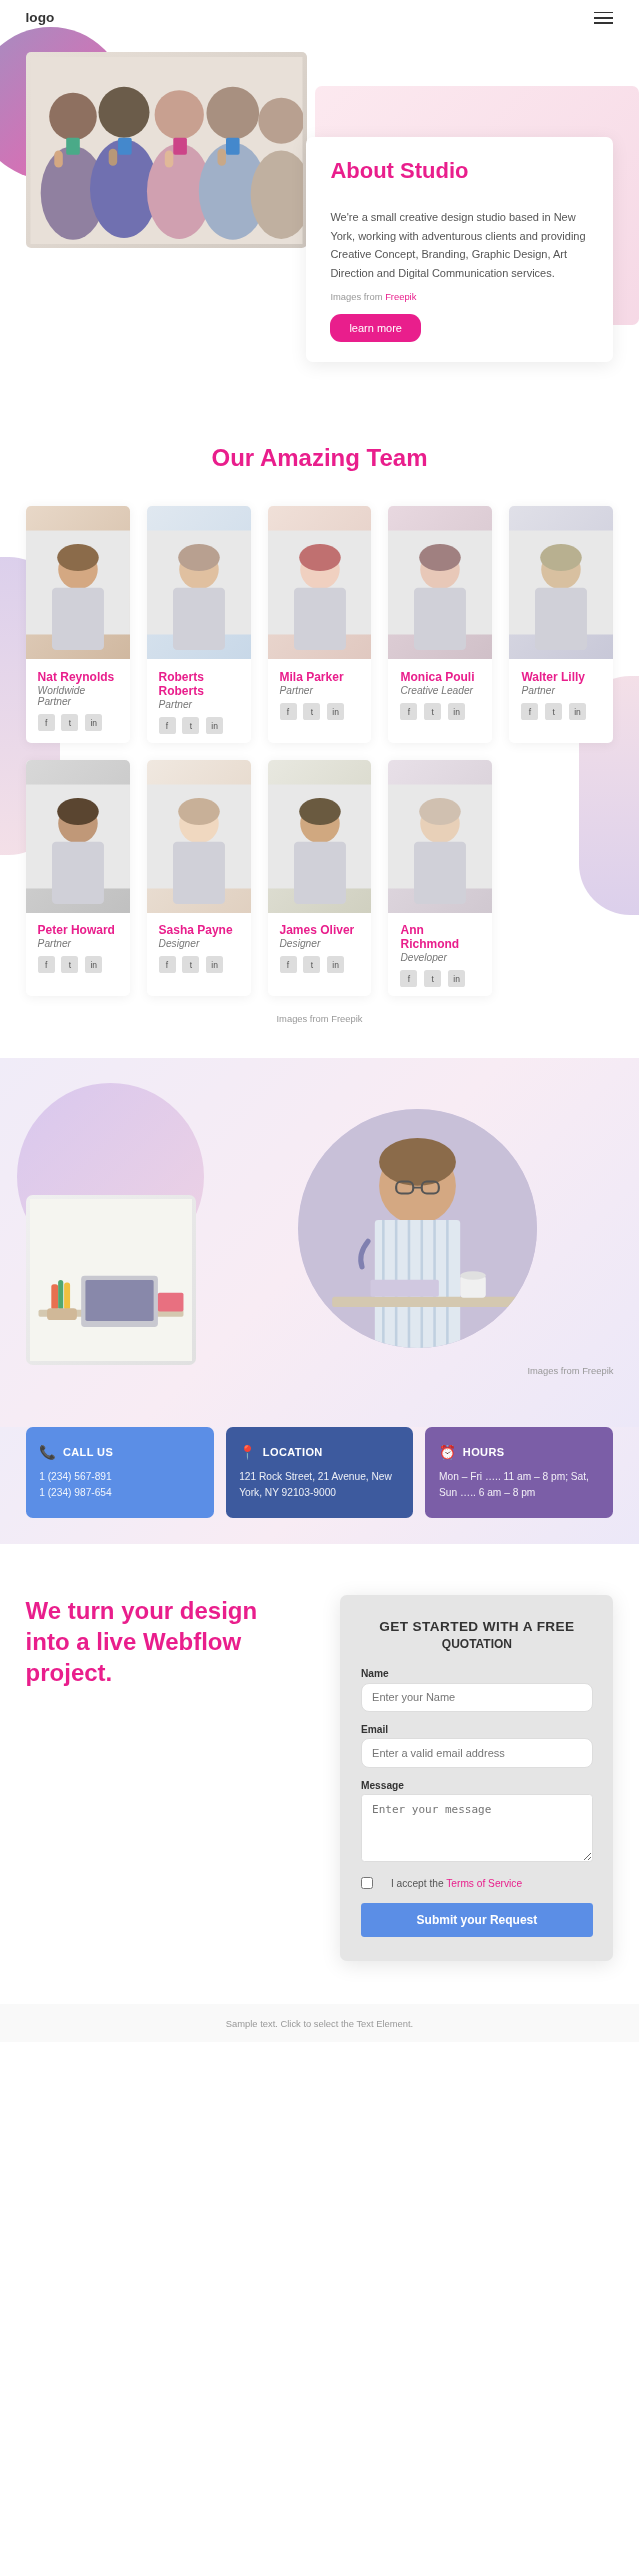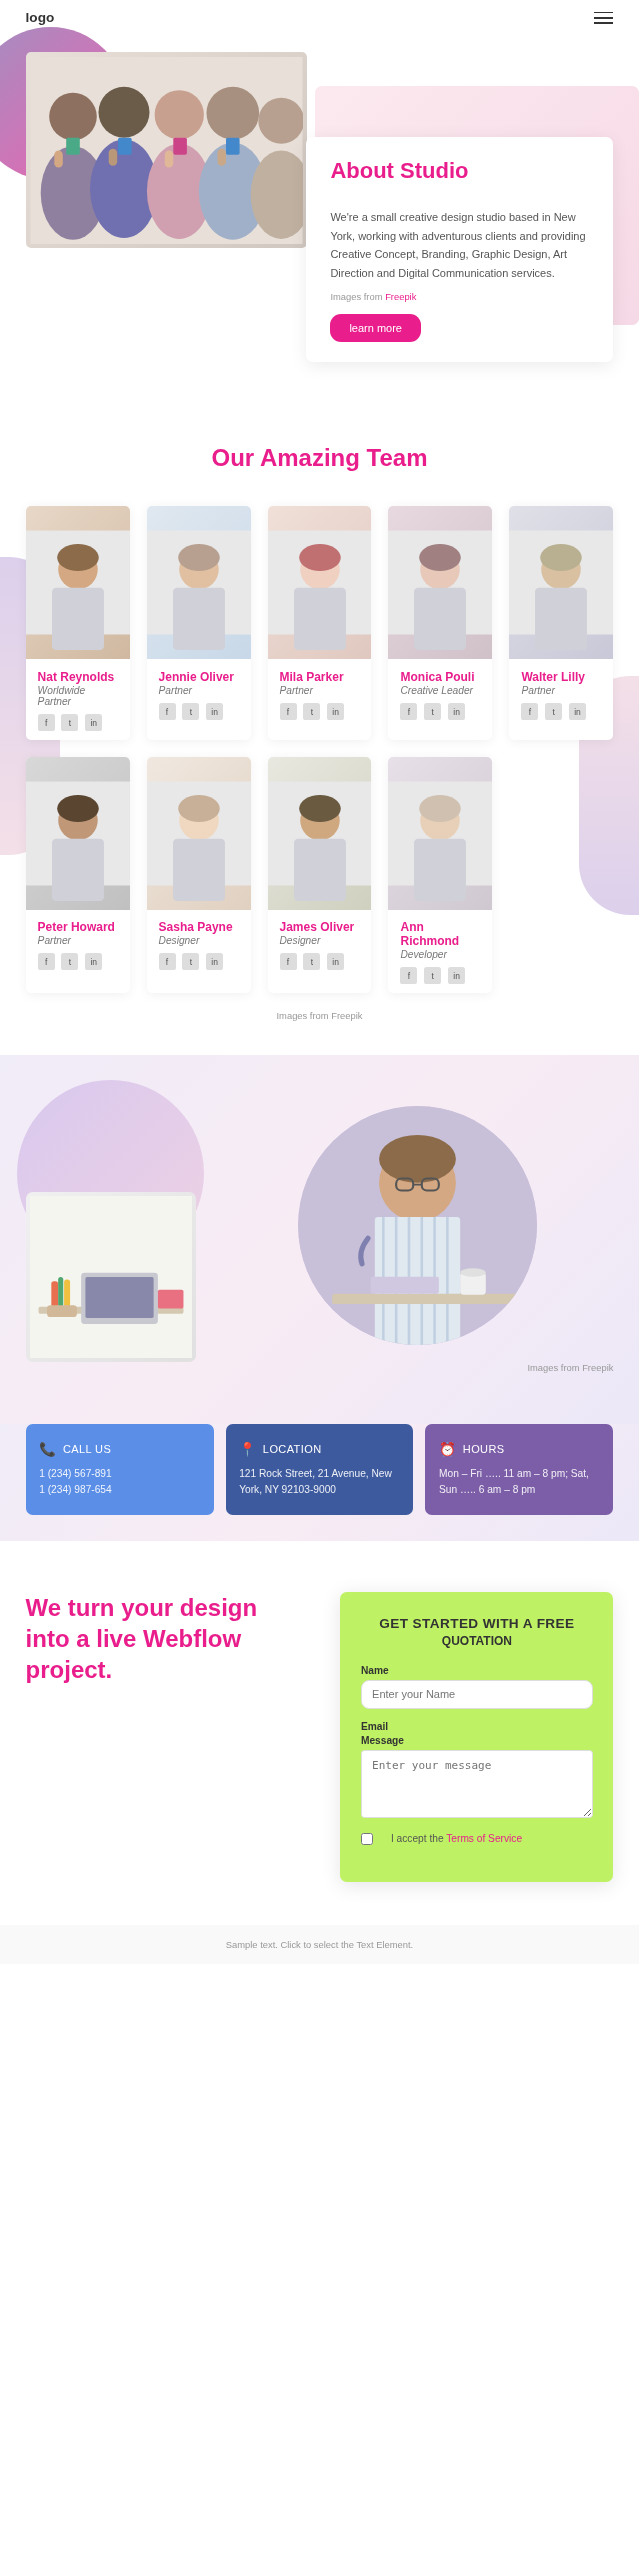--- a/index.html
+++ b/index.html
@@ -111,31 +111,31 @@
     .info-cards { display: flex; gap: 12px; padding: 0 25.6px 25.6px; background: linear-gradient(135deg, #f0ecf8 0%, #f8ecf4 50%, #ece8f8 100%); }
     .info-card {
       flex: 1; border-radius: 6.8px; padding: 17px 13.6px;
       color: #fff;
     }
     .info-card.blue { background: #5b8ee6; }
     .info-card.dark-blue { background: #3d5a9e; }
     .info-card.purple { background: #7b5ea7; }
     .info-card-header { display: flex; align-items: center; gap: 6.8px; margin-bottom: 8.5px; }
     .info-card-icon { font-size: 13.6px; }
-    .info-card-title { font-size: 11px; font-weight: 400; text-transform: uppercase; letter-spacing: 0.4px; }
+    .info-card-title { font-size: 11px; font-weight: 700; text-transform: uppercase; letter-spacing: 0.4px; }
     .info-card-text { font-size: 10.2px; line-height: 1.6; opacity: 0.9; }
 
     
     .bottom-section { padding: 51px 25.6px 43px; background: #fff; display: flex; gap: 34px; align-items: flex-start; }
     .bottom-left { flex: 1; }
     .bottom-left-title { font-size: 24px; font-weight: 700; color: #e91e8c; line-height: 1.3; margin-bottom: 13.6px; }
     .bottom-left-desc { font-size: 11px; color: #555; line-height: 1.8; }
     .bottom-right { width: 273px; }
     .form-card {
-      background: #bef264; border-radius: 6.8px;
+      background: #e5e5e5; border-radius: 6.8px;
       box-shadow: 0 3.4px 20.5px rgba(0,0,0,0.10);
       padding: 24px 20.5px;
     }
     .form-title { text-align: center; font-size: 13.6px; font-weight: 700; color: #333; text-transform: uppercase; letter-spacing: 0.4px; margin-bottom: 3.4px; }
     .form-subtitle { text-align: center; font-size: 12px; font-weight: 700; color: #333; text-transform: uppercase; margin-bottom: 17px; }
     .form-label { font-size: 10.2px; font-weight: 600; color: #333; margin-bottom: 3.4px; display: block; }
     .form-input {
       width: 100%; border: 0.9px solid #ddd; border-radius: 8px;
       padding: 7.7px 10.2px; font-size: 11px; color: #999;
       margin-bottom: 12px; outline: none;
@@ -268,21 +268,21 @@
       <div class="member-photo-inner">
             <svg width="100%" height="100%" viewBox="0 0 200 200">
     <rect width="200" height="200" fill="#e8e8e8"></rect>
     <circle cx="100" cy="75" r="38" fill="#e0c0a0"></circle>
     <ellipse cx="100" cy="52" rx="40" ry="26" fill="#b8a090"></ellipse>
     <rect x="50" y="110" width="100" height="120" rx="8" fill="#d0d0d8"></rect>
   </svg>
           </div>
     </div>
     <div class="member-info">
-      <div class="member-name">Jennie Oliver</div>
+      <div class="member-name">Roberts Roberts</div>
       <div class="member-role">Partner</div>
       <div class="social-icons">
         <span class="social-icon">f</span>
         <span class="social-icon">t</span>
         <span class="social-icon">in</span>
       </div>
     </div>
   </div>
       <div class="member-card">
     <div class="member-photo photo-3">
@@ -536,32 +536,34 @@
   </div>
   <div class="bottom-right">
     <div class="form-card">
       <p class="form-title">GET STARTED WITH A FREE</p>
       <p class="form-subtitle">QUOTATION</p>
       
       <label class="form-label">Name</label>
       <input class="form-input" type="text" placeholder="Enter your Name" style="">
       
       <label class="form-label">Email</label>
+      <input class="form-input" type="email" placeholder="Enter a valid email address" style="">
       
       <label class="form-label">Message</label>
       <textarea class="form-textarea" placeholder="Enter your message" style=""></textarea>
       
       <div class="form-checkbox-row">
         <input type="checkbox" class="form-checkbox" style="">
         <span class="form-checkbox-label">
           <span>I accept the</span>
           <a href="#" style="color:#e91e8c; text-decoration:none;">Terms of Service</a>
         </span>
       </div>
       
+      <button class="submit-btn">Submit your Request</button>
     </div>
   </div>
 </section>
 
 <footer class="footer-note">
   <span>Sample text. Click to select the Text Element.</span>
 </footer>
 
 
 </body></html>

